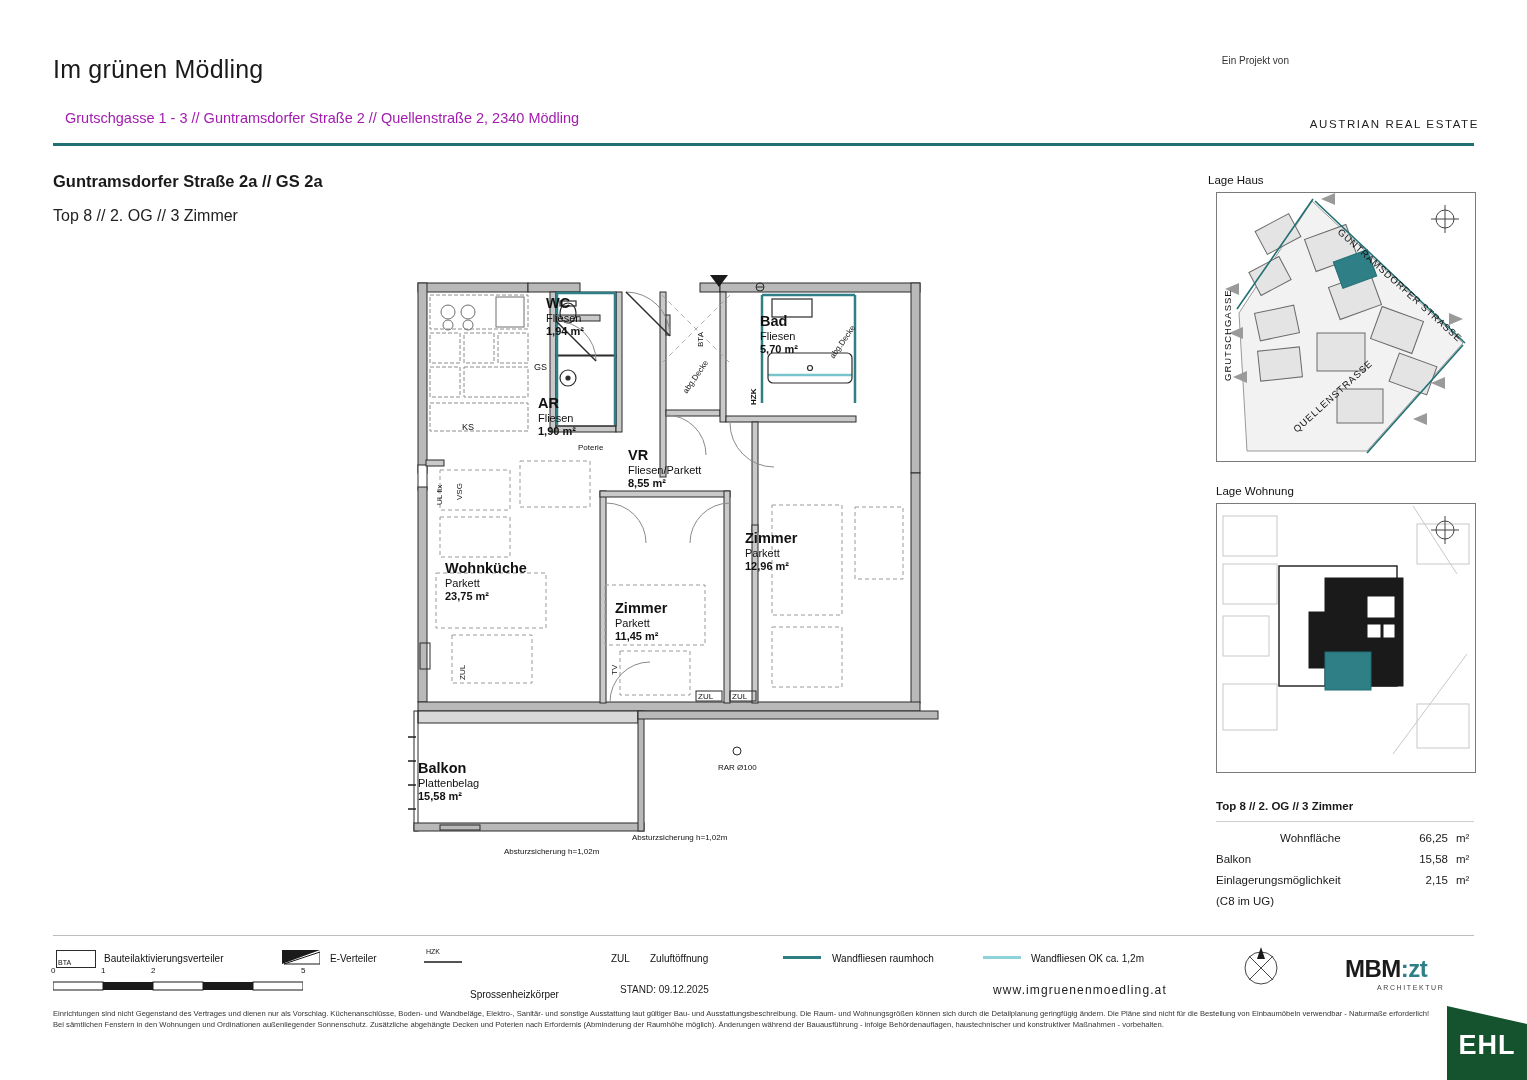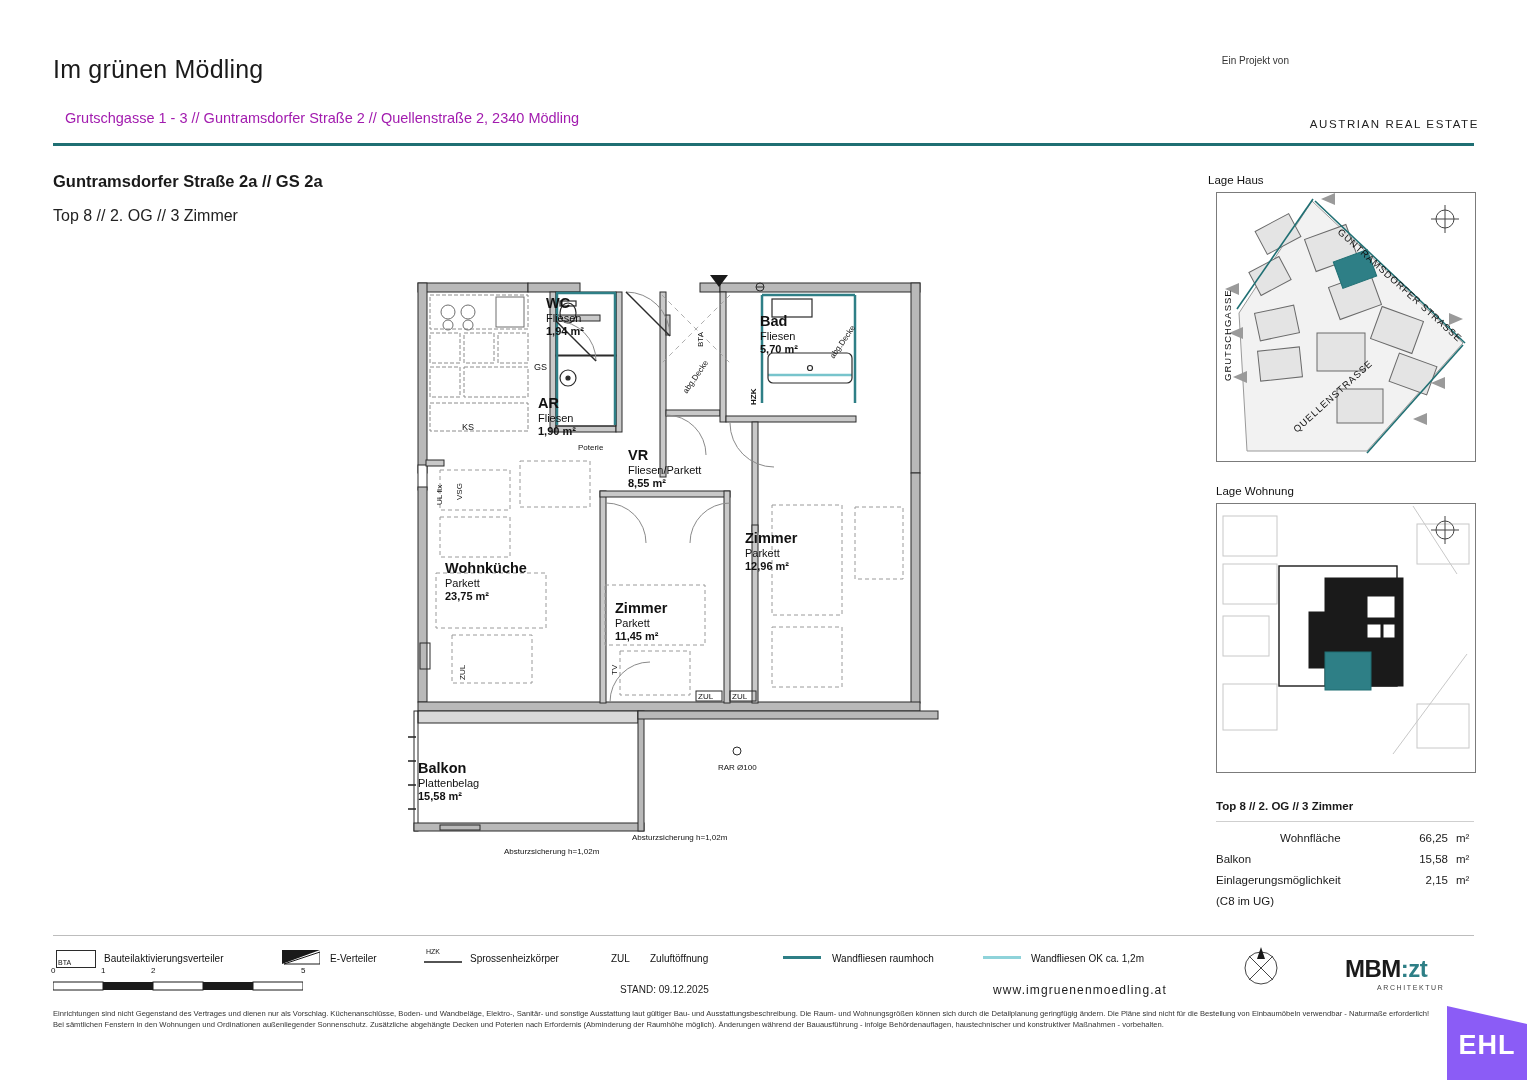--- a/index.html
+++ b/index.html
@@ -42,21 +42,21 @@
   .sum-unit{position:absolute;font-size:11.5px;}
 
   
   .foot-rule{position:absolute;left:53px;top:935px;width:1421px;height:1px;background:#bdbdbd;}
   .lg{position:absolute;font-size:10px;color:#111;}
   .stand{position:absolute;left:620px;top:984px;font-size:10px;}
   .web{position:absolute;left:993px;top:983px;font-size:12px;letter-spacing:1.1px;}
   .discl{position:absolute;left:53px;top:1008px;width:1380px;font-size:7.6px;line-height:11px;color:#333;}
   .mbm{position:absolute;left:1345px;top:955px;font-size:24px;font-weight:bold;letter-spacing:-0.5px;}
   .mbm-sub{position:absolute;left:1377px;top:984px;font-size:7px;letter-spacing:1.6px;color:#444;}
-  .ehl{position:absolute;left:1447px;top:1006px;width:80px;height:74px;background:#8b5cf6;}
+  .ehl{position:absolute;left:1447px;top:1006px;width:80px;height:74px;background:#14532d;}
   .ehl span{position:absolute;left:0;top:24px;width:80px;text-align:center;color:#fff;font-size:27px;font-weight:bold;letter-spacing:1px;}
   .ehl:before{content:"";position:absolute;left:0;top:0;border-left:80px solid transparent;border-top:18px solid #fff;}
   .scale-txt{position:absolute;font-size:8px;color:#111;}
 </style>
 </head>
 <body>
 
 <div class="page">
 
   <div class="hdr-title">Im grünen Mödling</div>
@@ -391,21 +391,21 @@
       </svg>
   </div>
   <div class="lg" style="left:330px;top:953px;">E-Verteiler</div>
 
   <div style="position:absolute;left:424px;top:950px;">
     <svg width="38" height="16">
         <line x1="0" y1="12" x2="38" y2="12" stroke="#1a1a1a" stroke-width="1.4"></line>
       </svg>
   </div>
   <div class="lg" style="left:426px;top:948px;font-size:7px;">HZK</div>
-  <div class="lg" style="left:470px;top:953px;">Sprossenheizkörper</div>
+  <div class="lg" style="left:470px;top:989px;">Sprossenheizkörper</div>
 
   <div class="lg" style="left:611px;top:953px;">ZUL</div>
   <div class="lg" style="left:650px;top:953px;">Zuluftöffnung</div>
 
   <div style="position:absolute;left:783px;top:956px;width:38px;height:3px;background:#2e7f86;"></div>
   <div class="lg" style="left:832px;top:953px;">Wandfliesen raumhoch</div>
 
   <div style="position:absolute;left:983px;top:956px;width:38px;height:3px;background:#8fd3da;"></div>
   <div class="lg" style="left:1031px;top:953px;">Wandfliesen OK ca. 1,2m</div>
 

